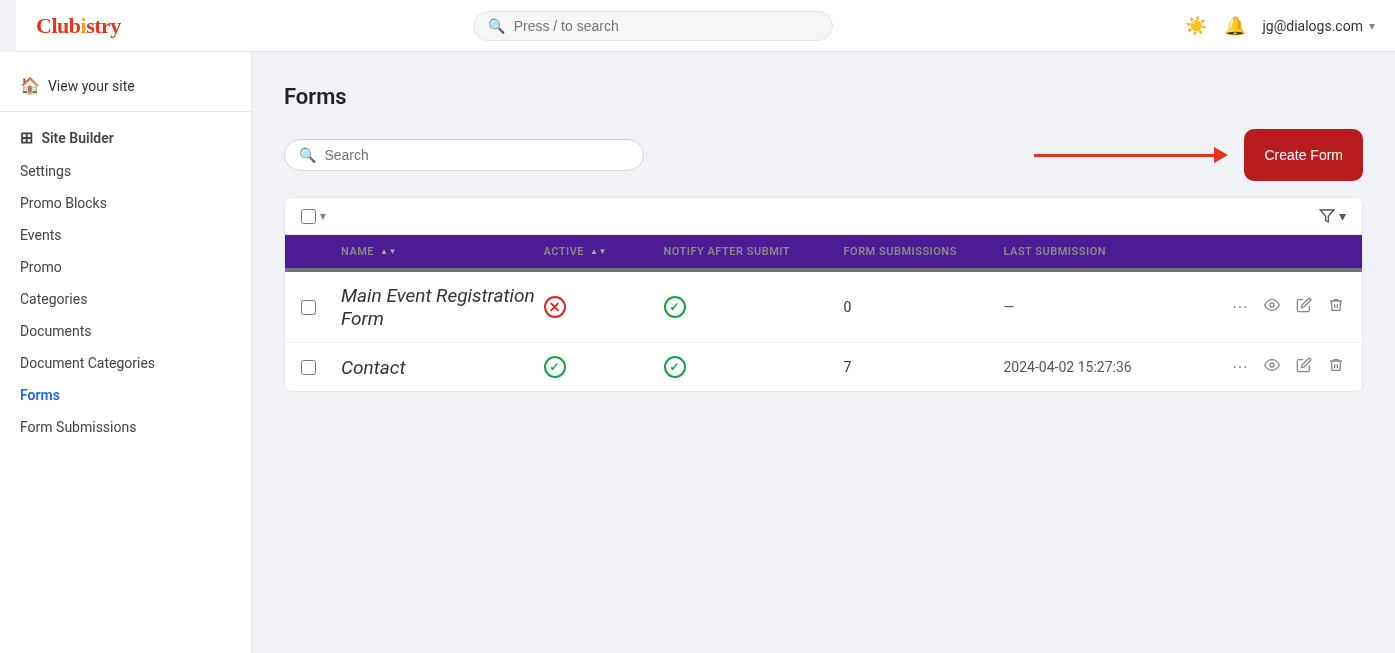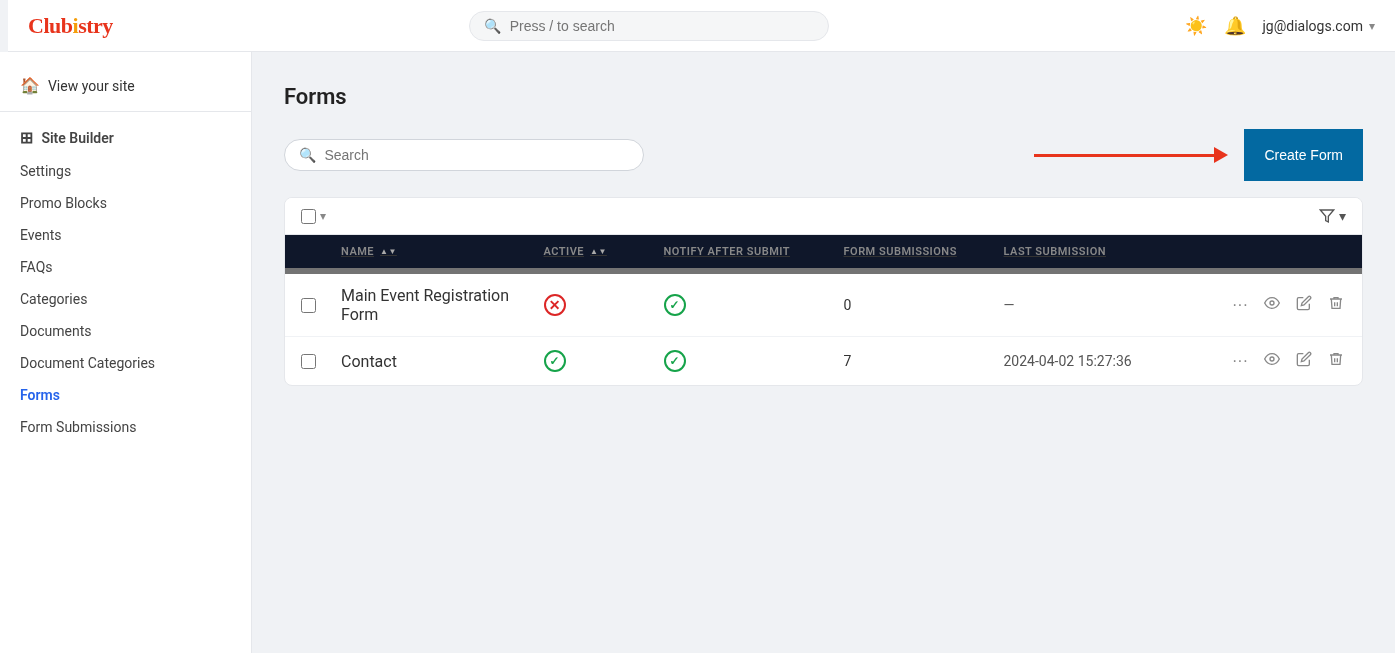--- a/index.html
+++ b/index.html
@@ -2,21 +2,21 @@
 <html><head>
   <meta charset="utf-8">
   <style>
     * { box-sizing: border-box; margin: 0; padding: 0; }
     body { font-family: -apple-system, BlinkMacSystemFont, 'Segoe UI', Roboto, sans-serif; background: #f0f2f5; color: #333; font-size: 14px; }
 
     
     .topnav {
       display: flex; align-items: center; justify-content: space-between;
       background: #fff; height: 52px; padding: 0 20px;
-      border-bottom: 1px solid #e5e7eb; position: fixed; top: 0; left: 8px; right: 0; z-index: 100;
+      border-bottom: 1px solid #e5e7eb; position: fixed; top: 0; left: 16px; right: 0; z-index: 100;
     }
     .topnav-logo { display: flex; align-items: center; }
     .logo-text { font-size: 22px; font-weight: 800; color: #e8341c; font-family: Georgia, serif; letter-spacing: -0.5px; }
     .topnav-search {
       flex: 1; max-width: 360px; margin: 0 40px;
       display: flex; align-items: center; background: #f5f6f7; border: 1px solid #e5e7eb;
       border-radius: 20px; padding: 6px 14px; gap: 8px;
     }
     .topnav-search input {
       border: none; background: transparent; outline: none; font-size: 14px; color: #888; width: 100%;
@@ -56,21 +56,21 @@
     .page-title { font-size: 22px; font-weight: 600; color: #222; margin-bottom: 20px; }
 
     
     .table-toolbar { display: flex; align-items: center; justify-content: space-between; margin-bottom: 16px; }
     .table-search {
       display: flex; align-items: center; background: #fff; border: 1px solid #d1d5db;
       border-radius: 20px; padding: 7px 14px; gap: 8px; width: 360px;
     }
     .table-search input { border: none; outline: none; font-size: 14px; color: #333; width: 100%; }
     .create-form-btn {
-      background: #0369a1; color: #fff; border: none; border-radius: 0;
+      background: #b91c1c; color: #fff; border: none; border-radius: 10px;
       padding: 18px 20px; font-size: 14px; font-weight: 500; cursor: pointer;
       white-space: nowrap;
     }
 
     
     .arrow-container {
       display: flex; align-items: center; gap: 0; flex: 1; justify-content: flex-end; margin-right: 16px;
     }
     .arrow-line {
       height: 3px; background: #e8341c; flex: 1; max-width: 180px;
@@ -89,35 +89,34 @@
     .table-header-row {
       display: flex; align-items: center; padding: 10px 16px; border-bottom: 1px solid #e5e7eb;
       background: #fff;
     }
     .bulk-check { display: flex; align-items: center; gap: 4px; }
     .table-filter-btn { margin-left: auto; display: flex; align-items: center; gap: 4px; cursor: pointer; color: #555; background: none; border: none; font-size: 14px; }
 
     .table-cols {
       display: grid;
       grid-template-columns: 40px 1fr 120px 180px 160px 1fr 140px;
-      padding: 10px 16px; border-bottom: 6px solid #737373;
-      background: #0f172a;
-      text-decoration: underline;
+      padding: 10px 16px; border-bottom: 4px solid #737373;
+      background: #4c1d95;
     }
     .col-header { font-size: 11px; font-weight: 600; color: #888; text-transform: uppercase; letter-spacing: 0.5px; display: flex; align-items: center; gap: 4px; }
 
     .table-row {
       display: grid;
       grid-template-columns: 40px 1fr 120px 180px 160px 1fr 140px;
       padding: 12px 16px; border-bottom: 1px solid #f0f2f5; align-items: center;
     }
     .table-row:last-child { border-bottom: none; }
 
     .cell { display: flex; align-items: center; }
-    .cell-name { font-size: 16px; color: #333; }
+    .cell-name { font-size: 19px; color: #333; font-style: italic; }
 
     .row-actions { display: flex; align-items: center; gap: 12px; justify-content: flex-end; }
     .action-btn { background: none; border: none; cursor: pointer; color: #888; font-size: 16px; padding: 2px; }
 
     .pagination { display: flex; align-items: center; justify-content: space-between; padding: 12px 20px; color: #aaa; font-size: 14px; }
     .pagination .page-info { color: #555; }
     .pagination .prev, .pagination .next { color: #aaa; cursor: pointer; }
 
     
     input[type="checkbox"] { width: 15px; height: 15px; cursor: pointer; accent-color: #3b82f6; }
@@ -160,21 +159,21 @@
     </div>
 
     <div class="site-builder-header">
       <span style="font-size:16px;">⊞</span>
       <span>Site Builder</span>
     </div>
 
     <a class="sidebar-item">Settings</a>
     <a class="sidebar-item">Promo Blocks</a>
     <a class="sidebar-item">Events</a>
-    <a class="sidebar-item">FAQs</a>
+    <a class="sidebar-item">Promo</a>
     <a class="sidebar-item">Categories</a>
     <a class="sidebar-item">Documents</a>
     <a class="sidebar-item">Document Categories</a>
     <a class="sidebar-item active">Forms</a>
     <a class="sidebar-item">Form Submissions</a>
   </aside>
 
   <main class="main">
     <h1 class="page-title">Forms</h1>
 

